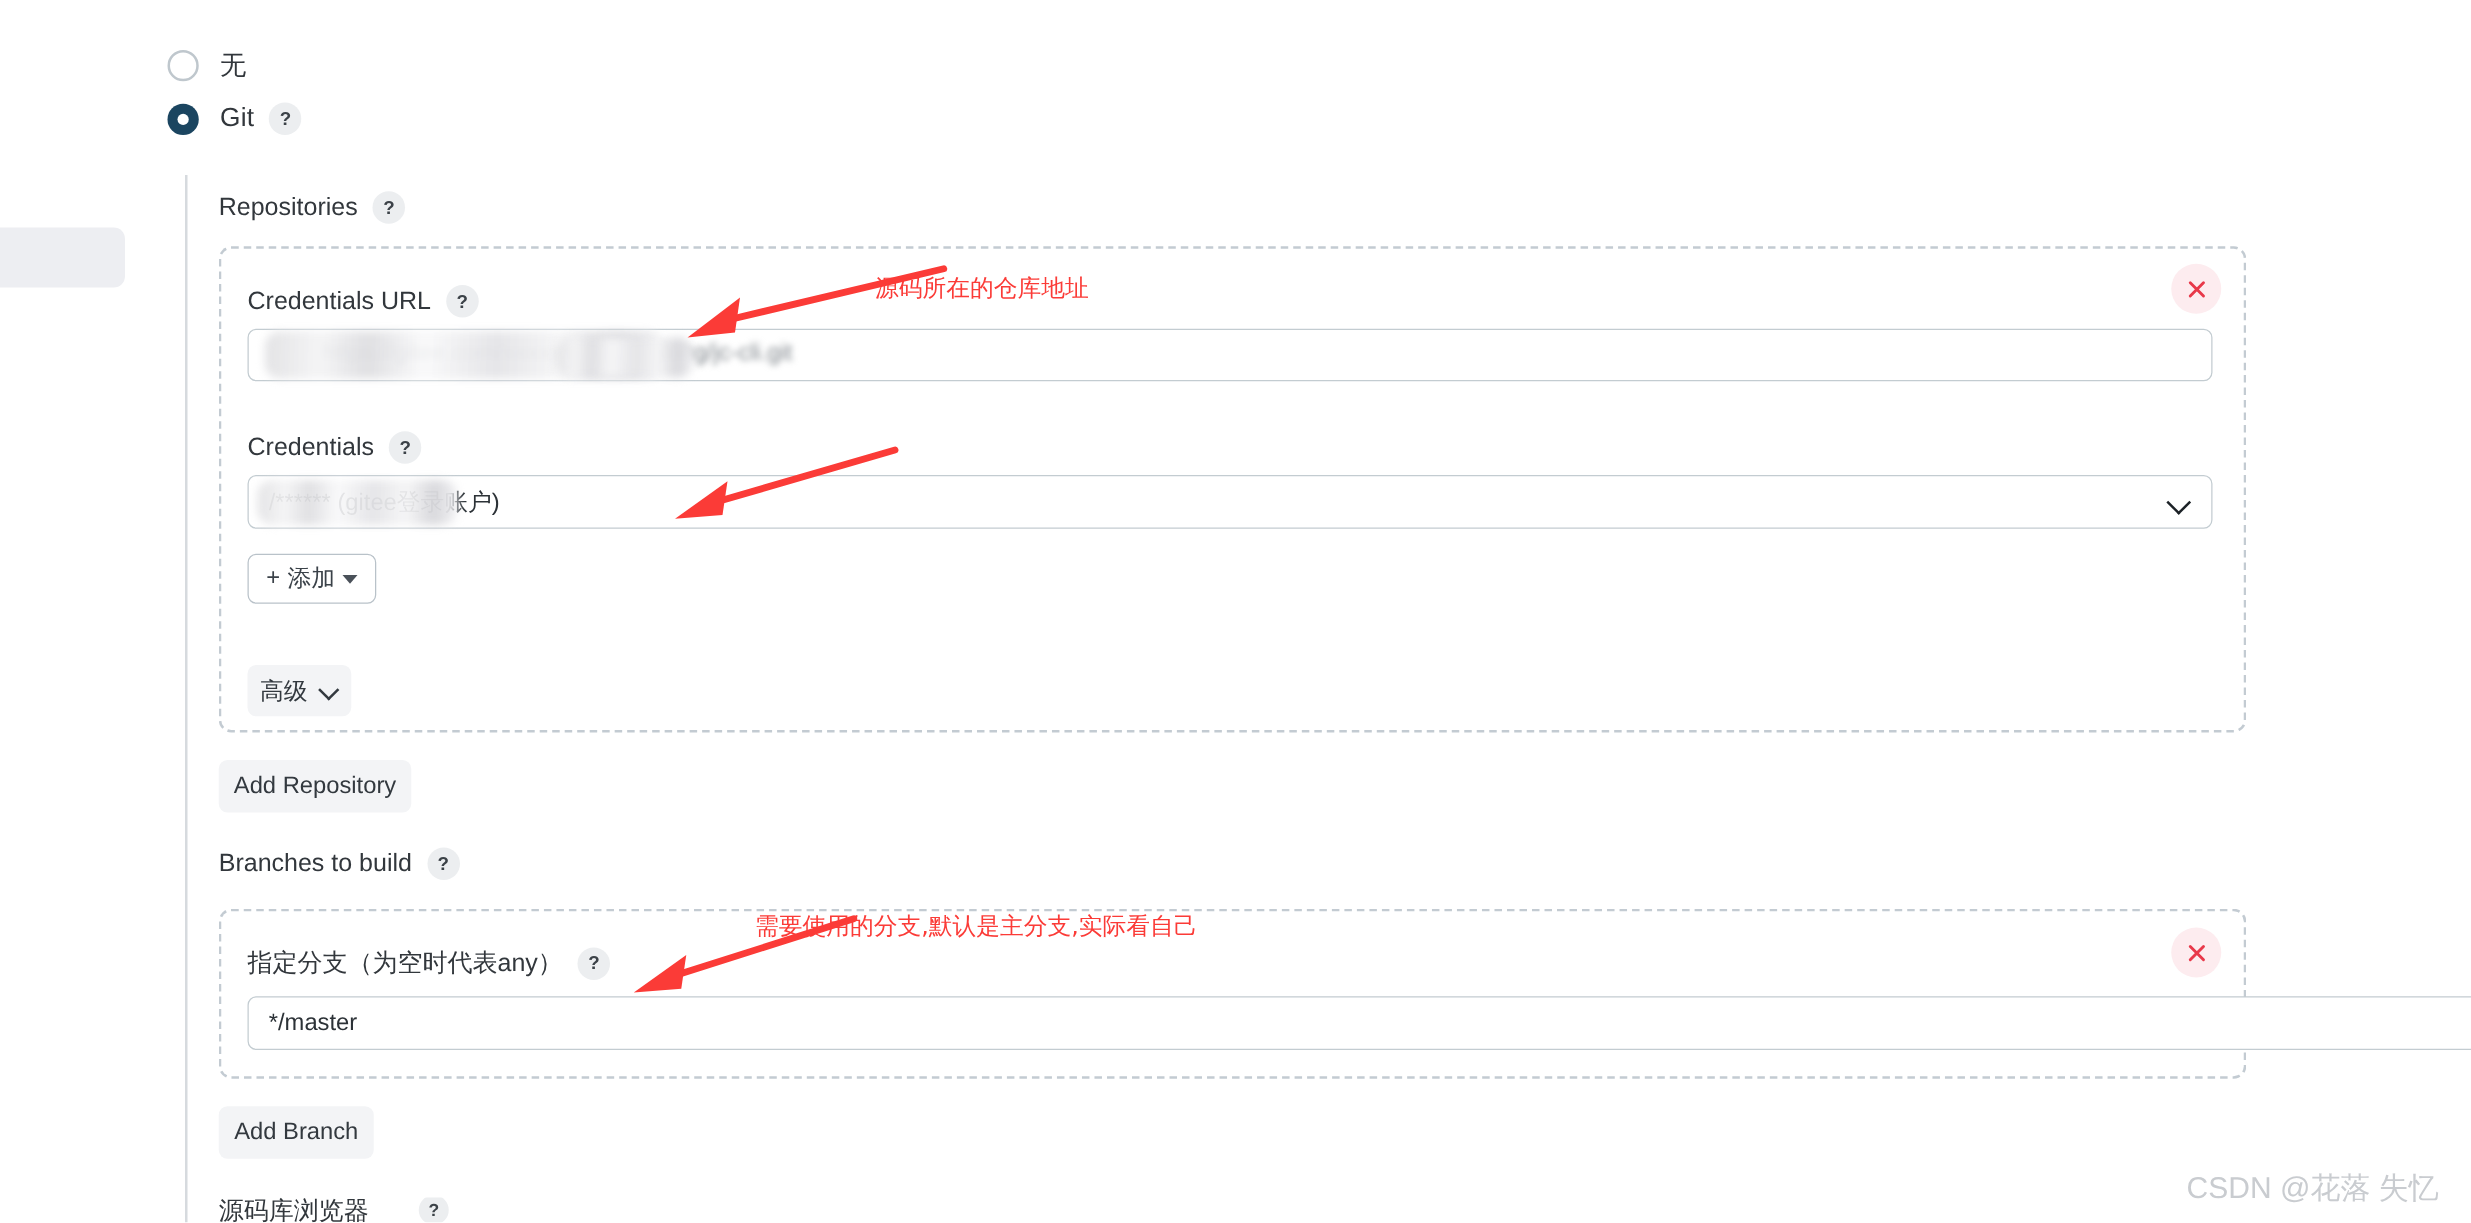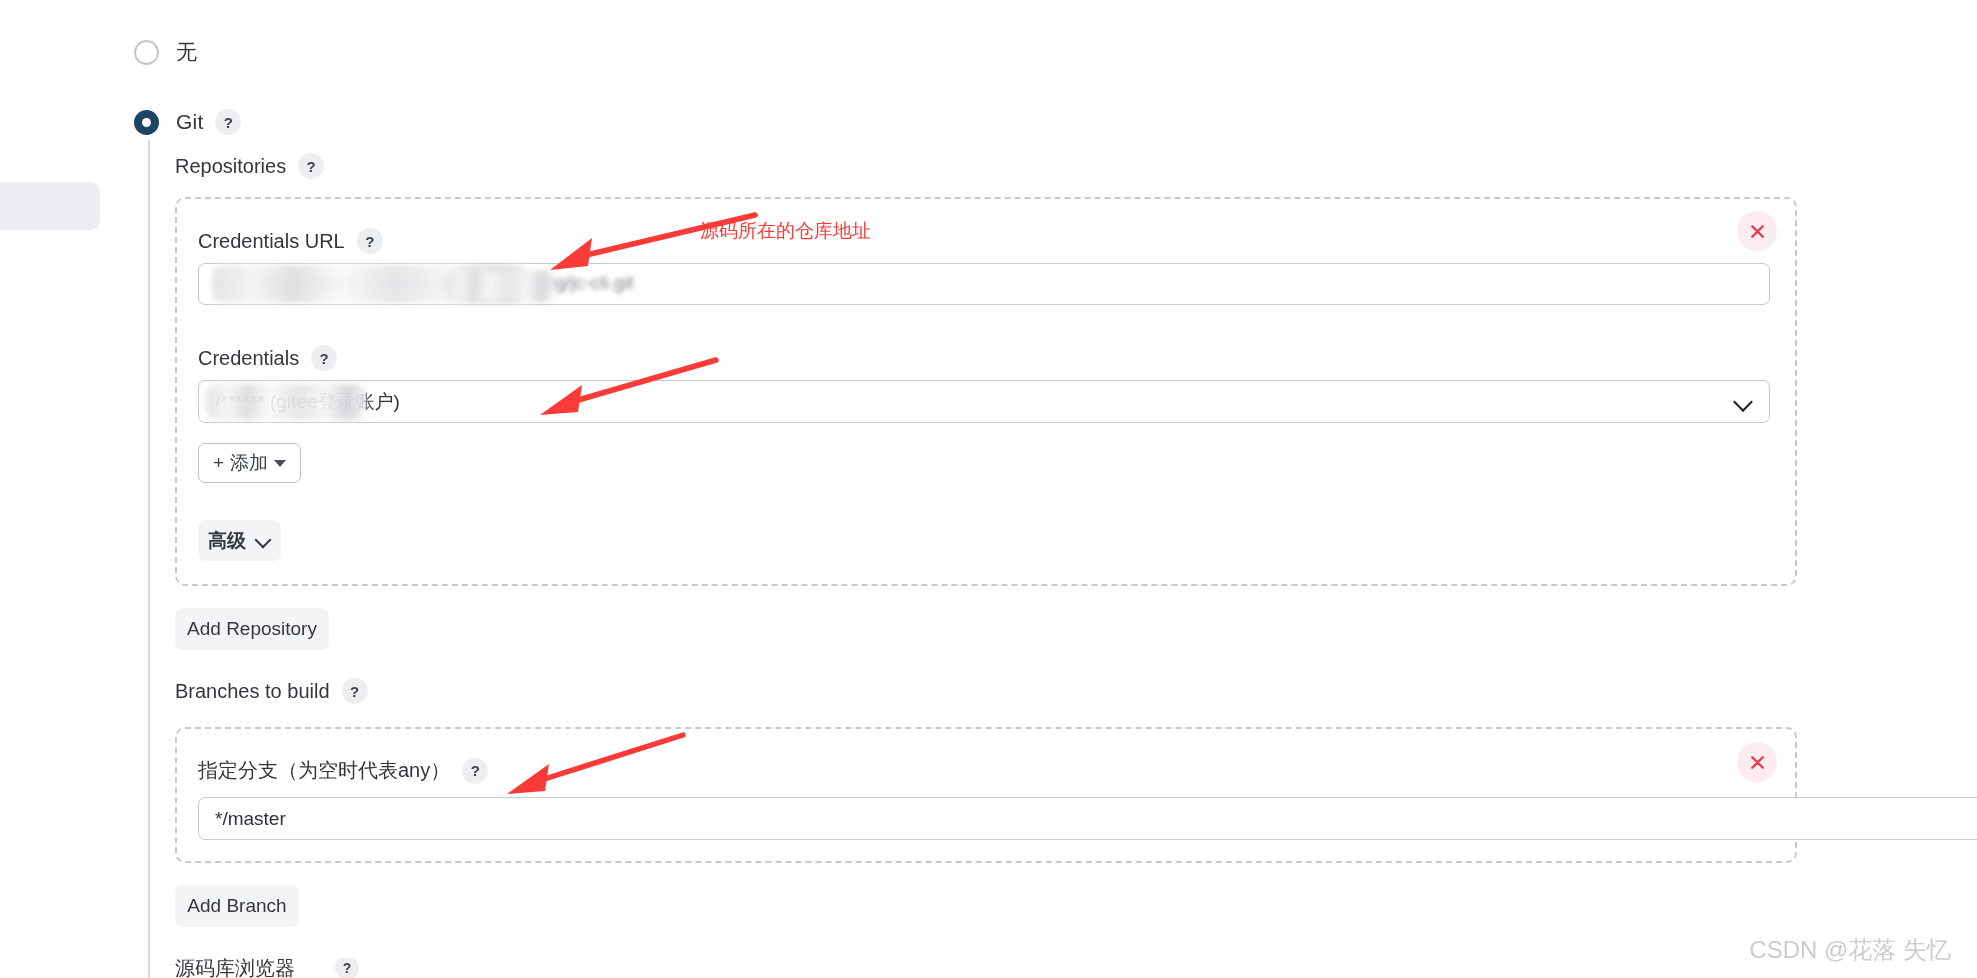--- a/index.html
+++ b/index.html
@@ -230,21 +230,21 @@
 <div class="page">
 
   <div class="left-chip"></div>
   <div class="vrule"></div>
 
   <div class="radio-row" style="left:134px; top:38px;">
     <span class="radio-outer"></span>
     <span class="radio-label">无</span>
   </div>
 
-  <div class="radio-row" style="left:134px; top:109px;justify-content:flex-end;">
+  <div class="radio-row" style="left:134px; top:82px;justify-content:flex-end;">
     <span class="radio-outer checked">
       <span class="radio-dot"></span>
     </span>
     <span class="radio-label">Git</span>
     <span class="help">?</span>
   </div>
 
   <div class="field-label" style="position:absolute; left:175px; top:153px;">
     <span>Repositories</span>
     <span class="help">?</span>
@@ -278,21 +278,21 @@
     <span class="chev"></span>
   </div>
   <div class="blurmask" style="left:206px; top:384px; width:160px; height:36px;"></div>
 
   <button class="btn-outline" style="left:198px; top:443px; width:103px; height:40px;">
     <span>+</span>
     <span>添加</span>
     <span class="caret-sm"></span>
   </button>
 
-  <button class="btn-soft" style="left:198px; top:520px; width:83px; height:41px;font-weight:bold;">
+  <button class="btn-soft" style="left:198px; top:532px; width:83px; height:41px;">
     <span>高级</span>
     <span class="chev-sm"></span>
   </button>
 
   <button class="btn-soft" style="left:175px; top:608px; width:154px; height:42px;">
     <span>Add Repository</span>
   </button>
 
   <div class="field-label" style="position:absolute; left:175px; top:678px;">
     <span>Branches to build</span>
@@ -331,16 +331,17 @@
 
   <svg class="anno-arrow" style="left:520px; top:355px;" width="200" height="62" viewBox="0 0 200 62">
     <path d="M196 5 L48 48" stroke="#fb3b37" stroke-width="5.5" stroke-linecap="round" fill="none"></path>
     <path d="M20 60 L62 30 L58 57 Z" fill="#fb3b37"></path>
   </svg>
 
   <svg class="anno-arrow" style="left:487px; top:730px;" width="200" height="68" viewBox="0 0 200 68">
     <path d="M196 5 L48 52" stroke="#fb3b37" stroke-width="5.5" stroke-linecap="round" fill="none"></path>
     <path d="M20 64 L62 34 L58 61 Z" fill="#fb3b37"></path>
   </svg>
+  <div class="anno-text" style="left:604px; top:728px;">需要使用的分支,默认是主分支,实际看自己</div>
 
   <div class="watermark">CSDN @花落 失忆</div>
 
 </div>
 
 </body></html>

